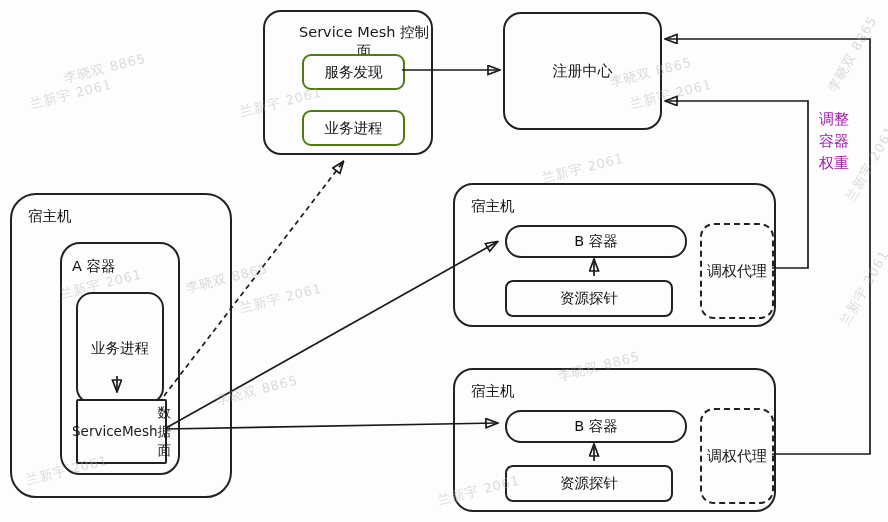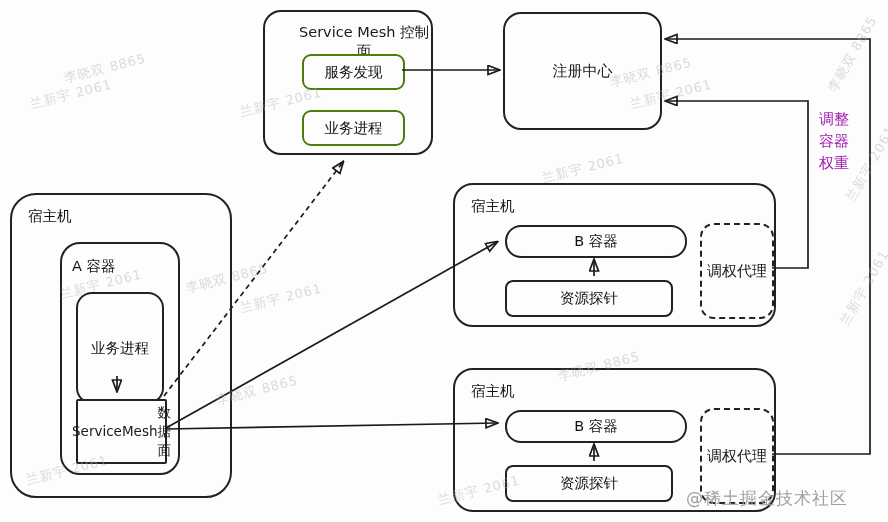--- a/index.html
+++ b/index.html
@@ -148,14 +148,13 @@
       <span class="wm" style="left: 58px; top: 286px; transform: rotate(-14deg);">兰新宇 2061</span>
       <span class="wm" style="left: 184px; top: 280px; transform: rotate(-14deg);">李晓双 8865</span>
       <span class="wm" style="left: 238px; top: 300px; transform: rotate(-14deg);">兰新宇 2061</span>
       <span class="wm" style="left: 540px; top: 170px; transform: rotate(-14deg);">兰新宇 2061</span>
       <span class="wm" style="left: 556px; top: 368px; transform: rotate(-14deg);">李晓双 8865</span>
       <span class="wm" style="left: 214px; top: 392px; transform: rotate(-14deg);">李晓双 8865</span>
       <span class="wm" style="left: 24px; top: 472px; transform: rotate(-14deg);">兰新宇 2061</span>
       <span class="wm" style="left: 436px; top: 492px; transform: rotate(-14deg);">兰新宇 2061</span>
       <span class="wm" style="left: 836px; top: 320px; transform: rotate(-60deg);">兰新宇 2061</span>
     </div>
-  <div id="credit">@稀土掘金技术社区</div>
 </div>
 
 </body></html>

